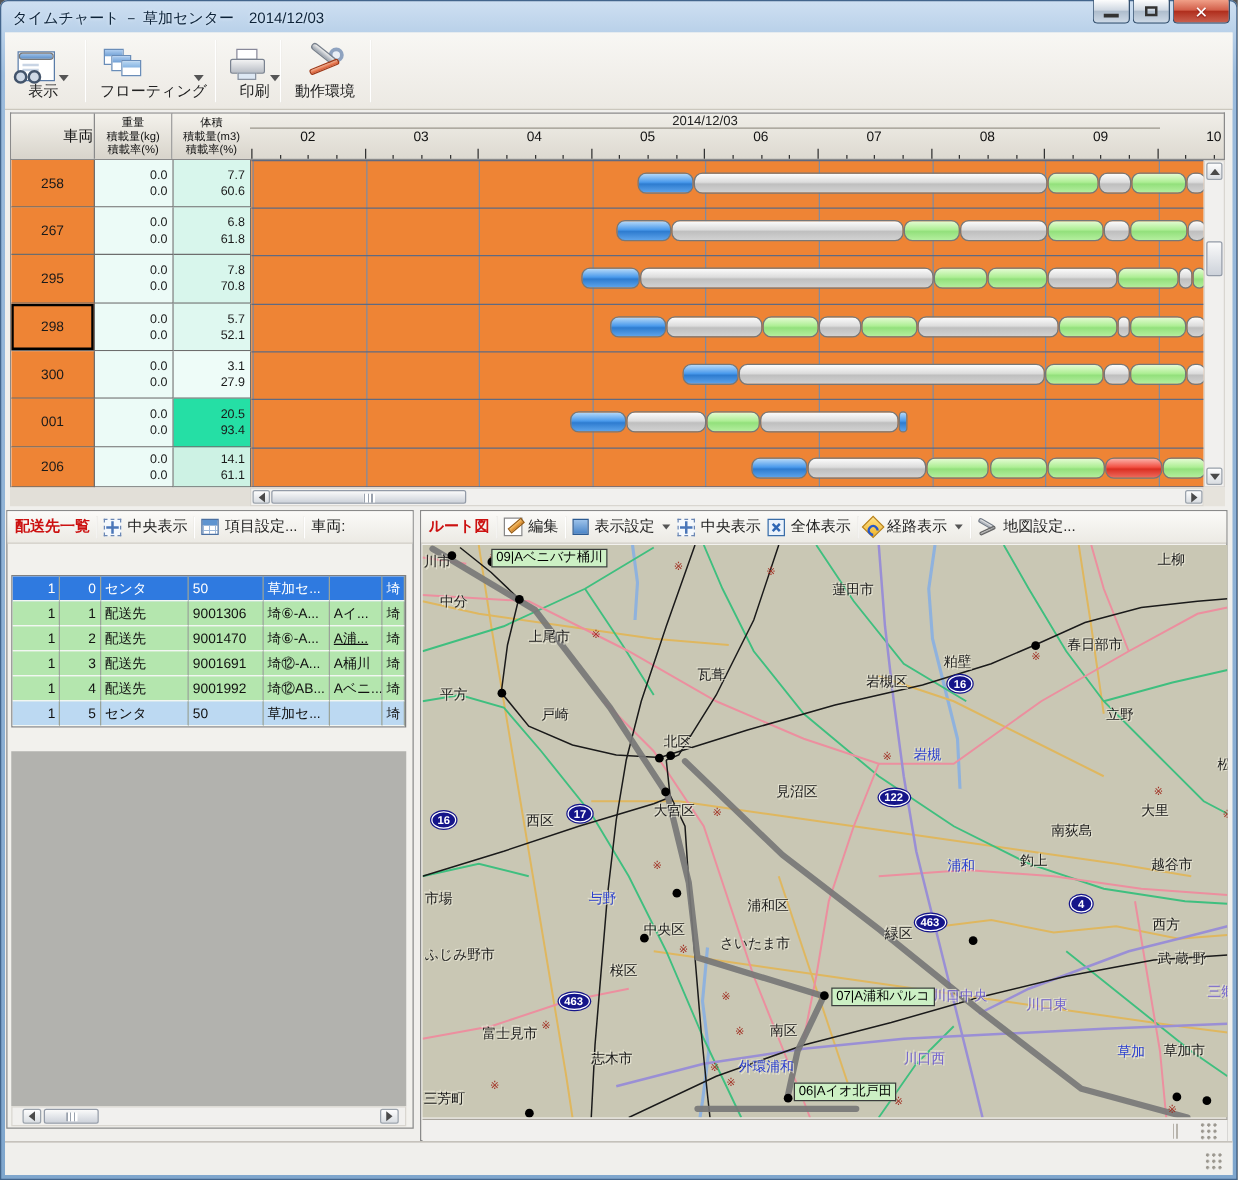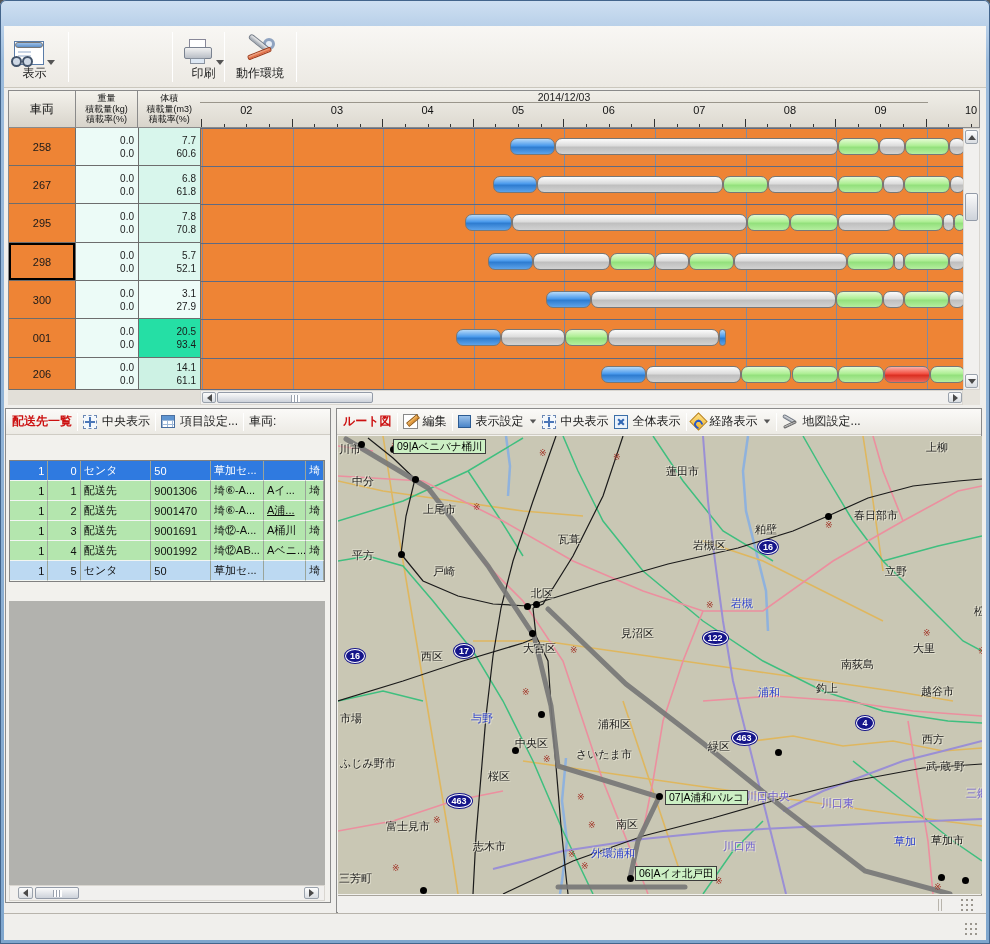--- a/index.html
+++ b/index.html
@@ -128,40 +128,69 @@
   #map-hscroll{position:absolute;left:1px;top:486px;width:644px;height:18px;background:#f1f0ee;border-top:1px solid #a8a49c;}
   .vlines{position:absolute;width:6px;height:12px;background:repeating-linear-gradient(90deg,#b8b4ac 0 1px,transparent 1px 3px);}
   .dotgrip{position:absolute;width:14px;height:14px;background:radial-gradient(circle at 2px 2px,#9a968e 1.2px,transparent 1.4px);background-size:5px 5px;}
   #bottombar{left:4px;top:913px;width:982px;height:27px;background:#f0efec;border-top:1px solid #b8b4ac;position:absolute;}
 </style>
 </head>
 <body>
 
 <div id="win">
 
+  <div id="titlebar" class="abs">
+    <div id="title-text" class="abs">タイムチャート － 草加センター　2014/12/03</div>
+    <div id="btn-min" class="abs winbtn">
+        <div class="glyph-min"></div>
+      </div>
+    <div id="btn-max" class="abs winbtn">
+        <div class="glyph-max"></div>
+      </div>
+    <div id="btn-close" class="abs winbtn">
+        <div class="glyph-x">✕</div>
+      </div>
+  </div>
 
   <div id="client" class="abs"></div>
 
   <div id="toolbar" class="abs">
     <div class="tbtn" style="left:4px;">
       <div style="display:flex;align-items:flex-end;gap:3px;">
         <div class="ic-window">
             <div class="bar"></div>
             <div class="ln" style="top:9px;"></div>
             <div class="ln" style="top:13px;"></div>
           <div class="ic-glasses">
               <i style="left:0;"></i>
               <i style="left:11px;"></i>
             </div>
           </div>
         <div class="drop"></div>
       </div>
       <div class="lbl">表示</div>
     </div>
     <div class="tsep" style="left:64px;"></div>
+    <div class="tbtn" style="left:70px;">
+      <div style="display:flex;align-items:flex-end;gap:40px;">
+        <div class="ic-float">
+          <i style="left:0;top:0;width:16px;height:13px;">
+              <b></b>
+            </i>
+          <i style="left:6px;top:5px;width:16px;height:13px;">
+              <b></b>
+            </i>
+          <i style="left:14px;top:9px;width:16px;height:13px;">
+              <b style="background:linear-gradient(#b9d6f2,#86b4e2);"></b>
+            </i>
+        </div>
+        <div class="drop"></div>
+      </div>
+      <div class="lbl">フローティング</div>
+    </div>
     <div class="tsep" style="left:168px;"></div>
     <div class="tbtn" style="left:173px;">
       <div style="display:flex;align-items:flex-end;gap:3px;">
         <div class="ic-print">
             <div class="paper"></div>
             <div class="body"></div>
             <div class="out"></div>
           </div>
         <div class="drop"></div>
       </div>
@@ -173,21 +202,21 @@
           <div class="gear"></div>
           <div class="wrench"></div>
           <div class="screw"></div>
         </div>
       <div class="lbl">動作環境</div>
     </div>
     <div class="tsep" style="left:292px;"></div>
   </div>
 
   <div id="gh-fixed" class="abs">
-    <div class="ghcell" style="width:67px;">
+    <div class="ghcell" style="width:67px;align-items:flex-end;">
         <span class="big">車両</span>
       </div>
     <div class="ghcell" style="width:63px;">
       <span class="sm">重量</span>
       <span class="sm">積載量(kg)</span>
       <span class="sm">積載率(%)</span>
     </div>
     <div class="ghcell" style="width:62px;border-right:none;">
       <span class="sm">体積</span>
       <span class="sm">積載量(m3)</span>

